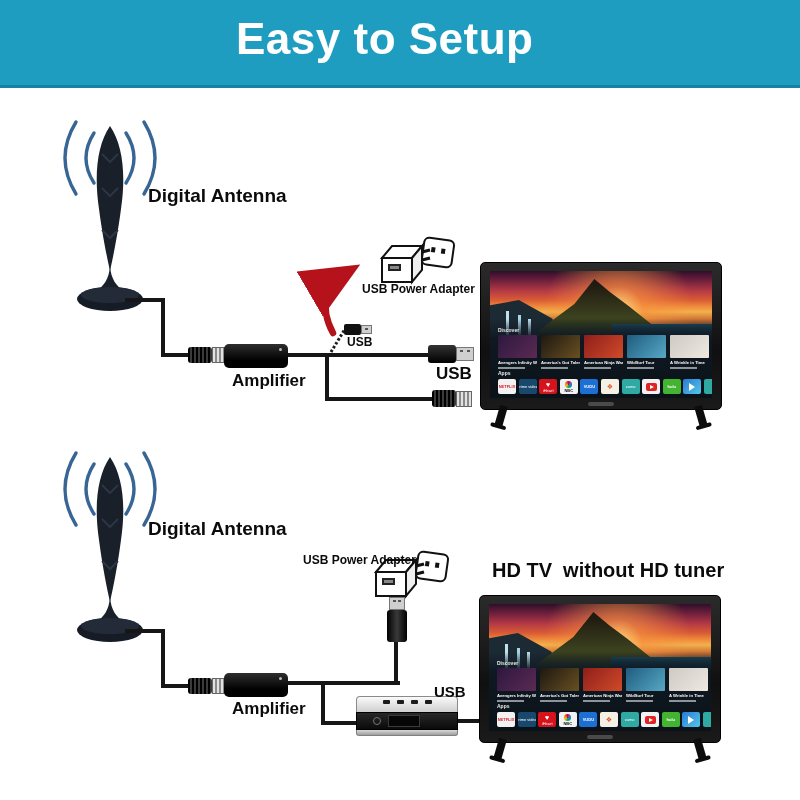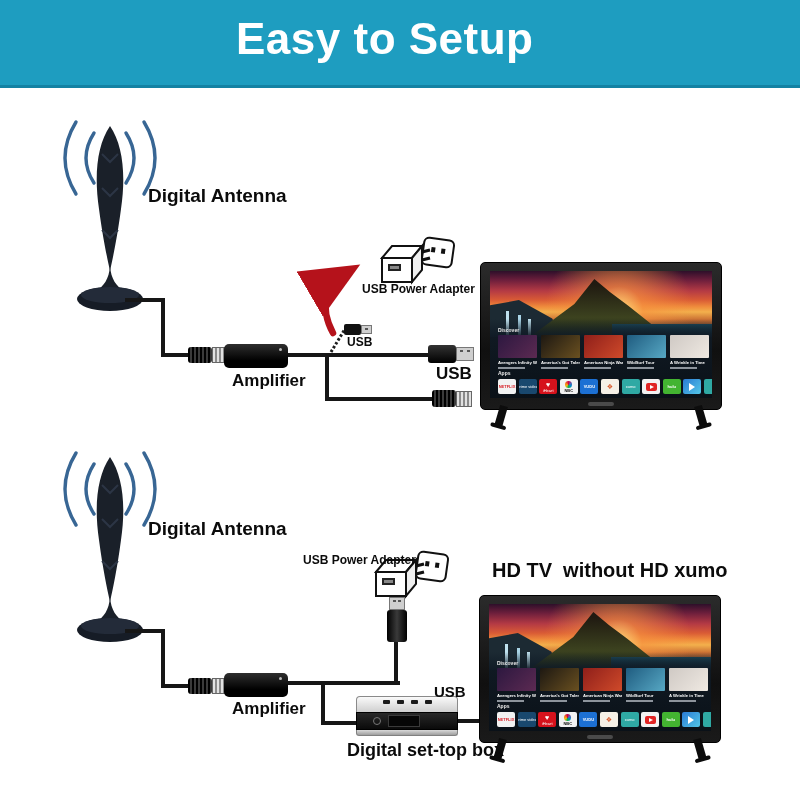--- a/index.html
+++ b/index.html
@@ -394,16 +394,15 @@
   <div class="lbl" style="left:148px;top:186px;font-size:19px">Digital Antenna</div>
   <div class="lbl" style="left:232px;top:372px;font-size:17px">Amplifier</div>
   <div class="lbl" style="left:347px;top:336px;font-size:12px">USB</div>
   <div class="lbl" style="left:362px;top:283px;font-size:12px">USB Power Adapter</div>
   <div class="lbl" style="left:436px;top:365px;font-size:17px">USB</div>
 
   <div class="lbl" style="left:148px;top:519px;font-size:19px">Digital Antenna</div>
   <div class="lbl" style="left:303px;top:554px;font-size:12px">USB Power Adapter</div>
   <div class="lbl" style="left:232px;top:700px;font-size:17px">Amplifier</div>
   <div class="lbl" style="left:434px;top:684px;font-size:15px">USB</div>
-  <div class="lbl" style="left:347px;top:741px;font-size:18px">Digital set-top box</div>
-  <div class="lbl" style="left:492px;top:559px;font-size:20px">HD TV  without HD xumo</div>
+  <div class="lbl" style="left:492px;top:559px;font-size:20px">HD TV  without HD tuner</div>
 
 </div>
 
 </body></html>

